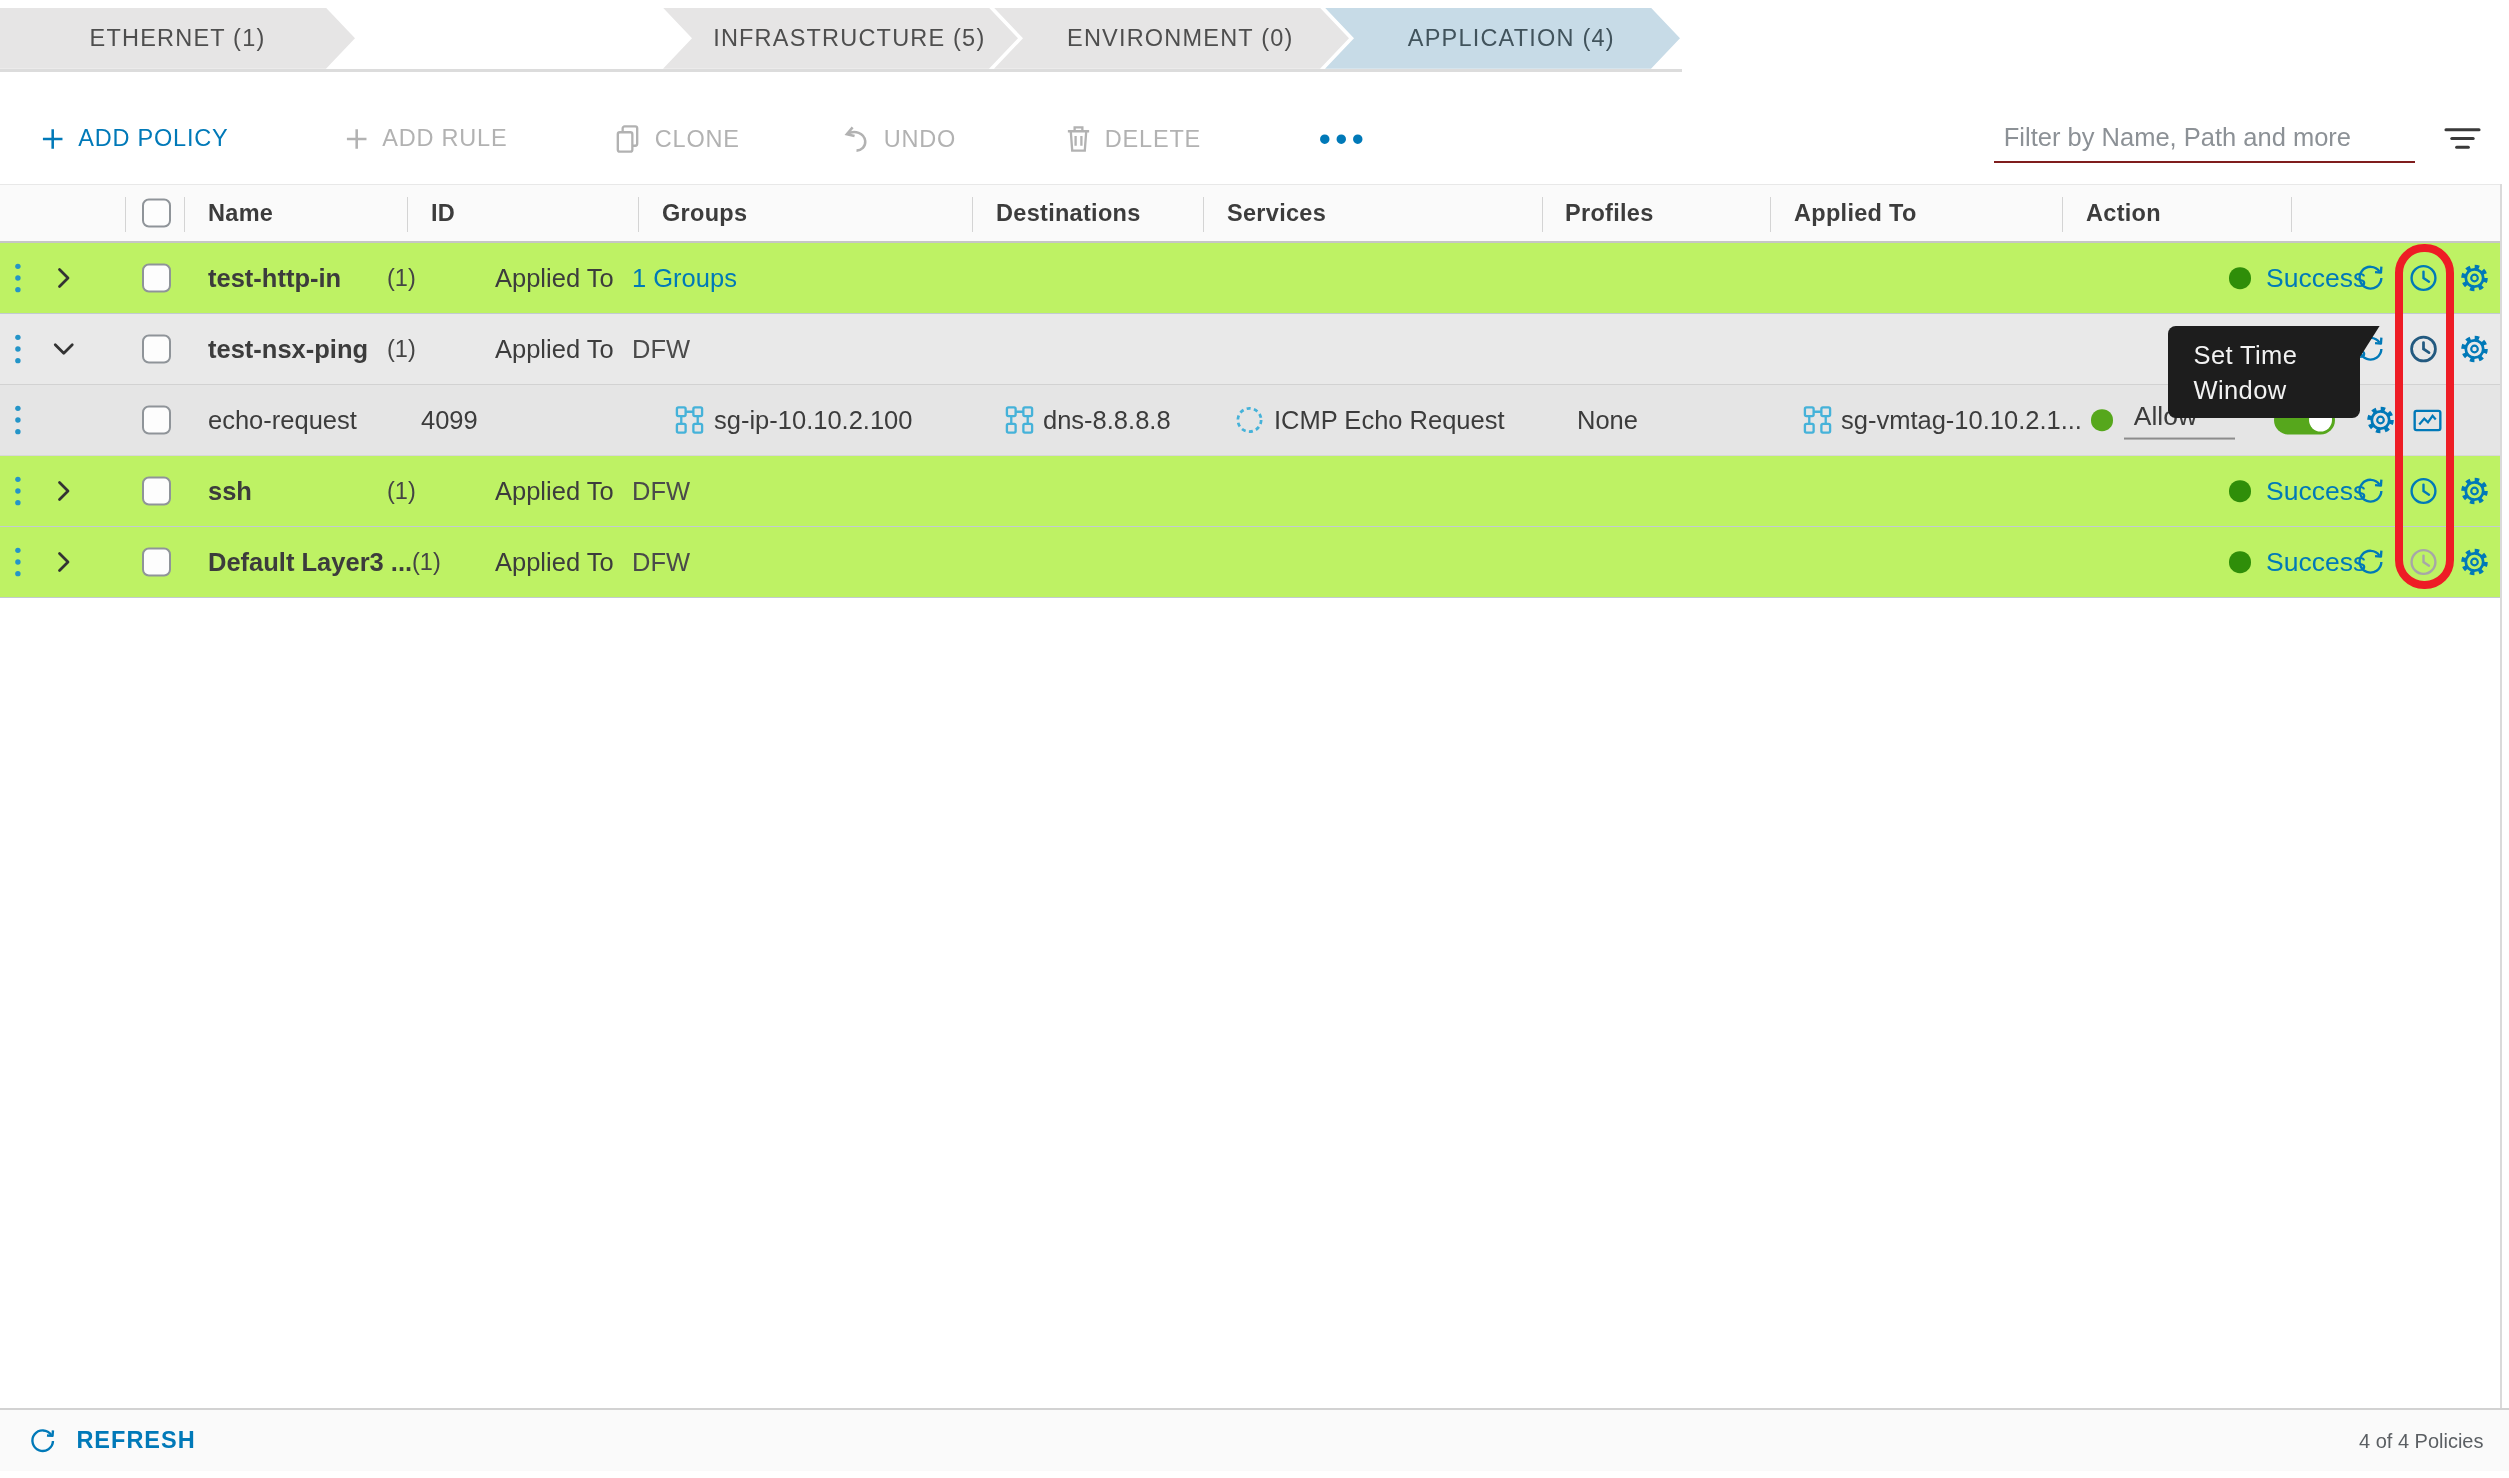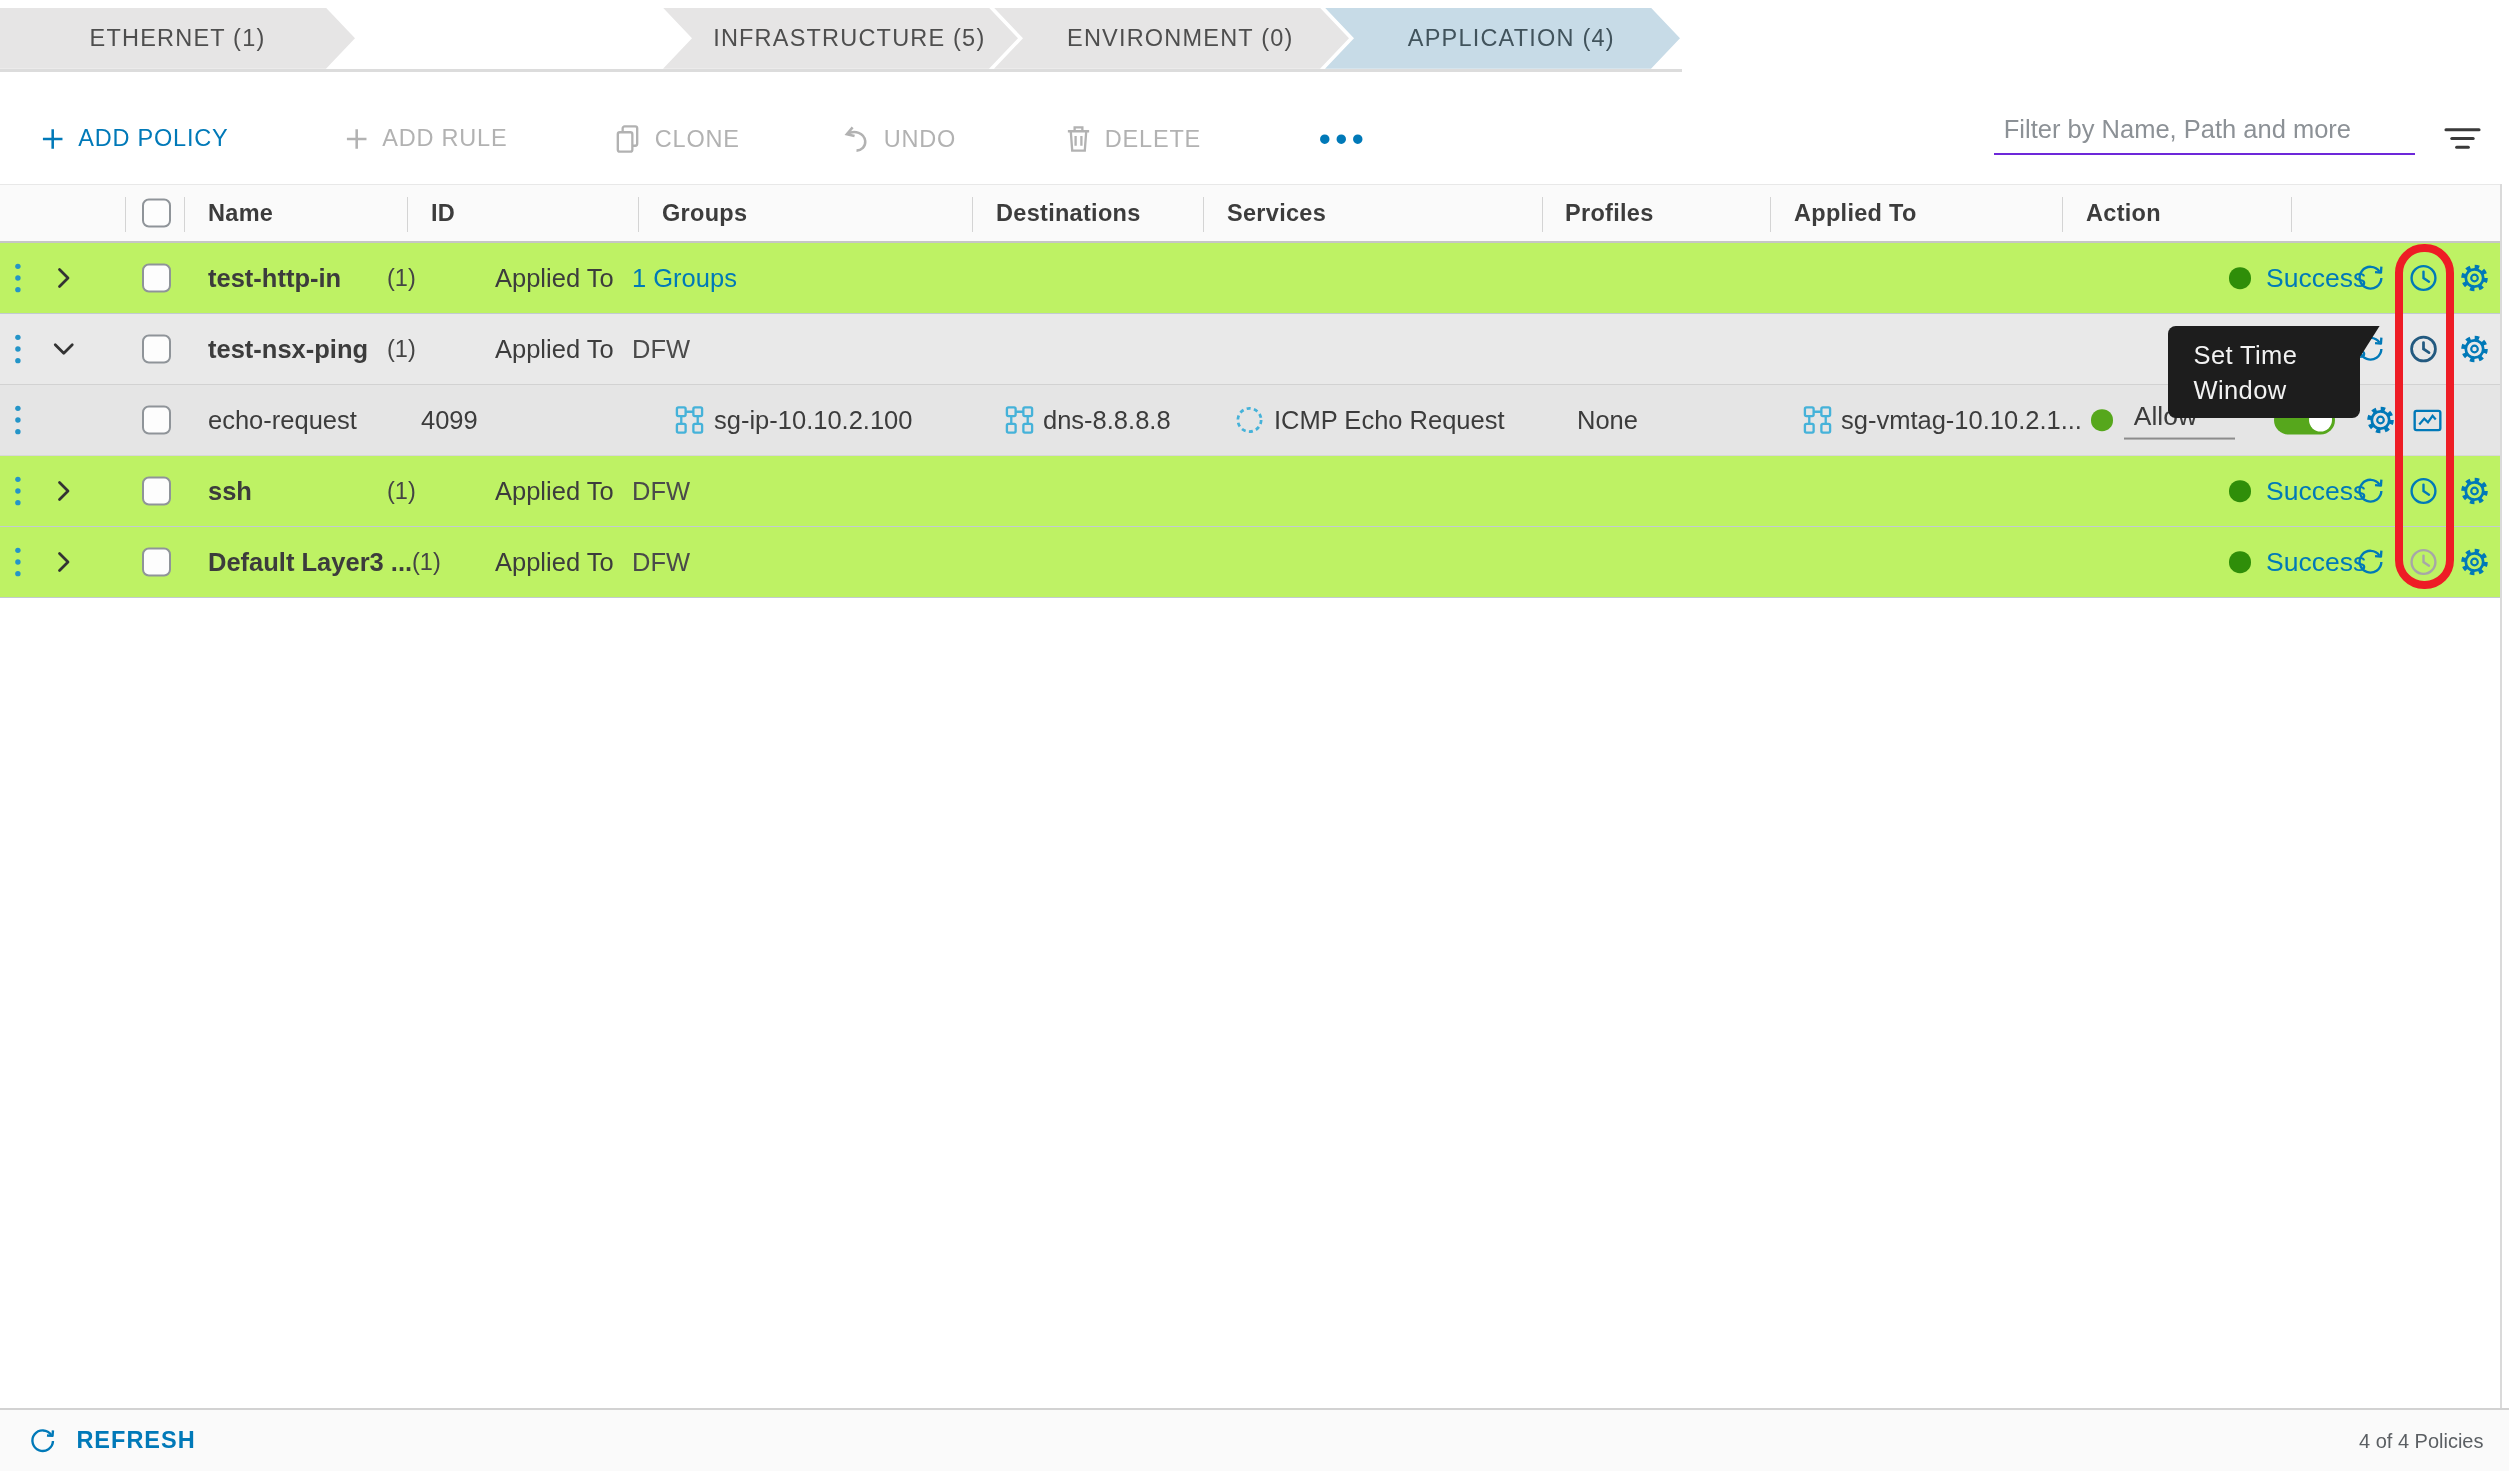--- a/index.html
+++ b/index.html
@@ -27,21 +27,21 @@
   
   .toolbar { position:absolute; left:0; top:98px; width:2509px; height:82px; background:#fff; }
   .tbtn {
     position:absolute; top:50%; transform:translateY(-50%);
     display:flex; align-items:center; gap:11.8px;
     font-size:23.5px; letter-spacing:0.8px; white-space:nowrap; cursor:pointer;
   }
   .tbtn.enabled { color:#0079b8; }
   .tbtn.disabled { color:#b2b2b2; }
   .more-dots { font-size:33px; letter-spacing:4.9px; font-weight:bold; color:#0079b8; }
-  .filter-wrap { position:absolute; left:1994px; top:106px; width:421px; height:49px; border-bottom:2px solid #6d28d9; }
+  .filter-wrap { position:absolute; left:1994px; top:114px; width:421px; height:49px; border-bottom:2px solid #7f1d1d; }
   .filter-input {
     width:100%; height:100%; border:none; outline:none; background:transparent;
     font-family:"Liberation Sans",sans-serif; font-size:25.5px; color:#3d3d3d; padding-left:9.8px;
   }
   .filter-input::placeholder { color:#8c9196; opacity:1; }
   .filter-icon { position:absolute; left:2443px; top:122px; cursor:pointer; }
 
   
   .grid-header {
     position:absolute; left:0; top:184px; width:2501px; height:59px;

